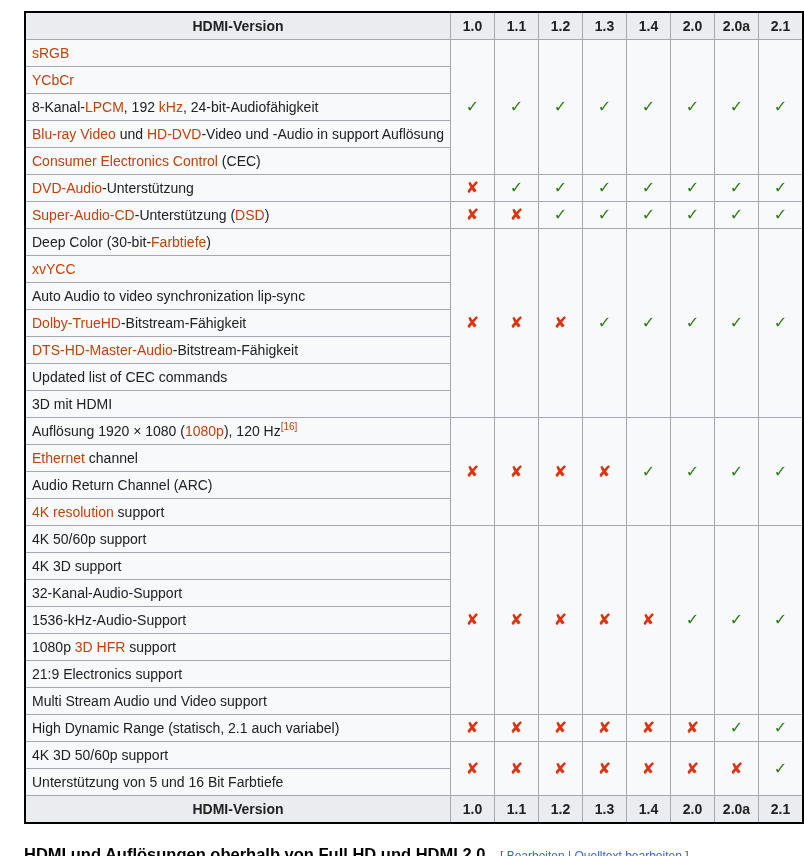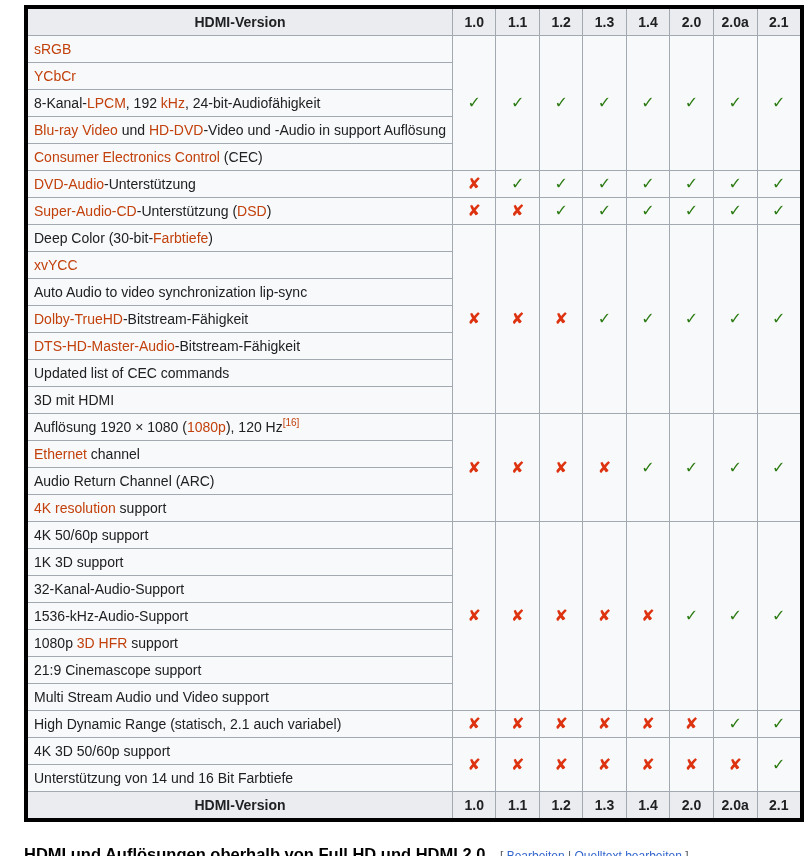--- a/index.html
+++ b/index.html
@@ -1,19 +1,19 @@
 <!DOCTYPE html>
 <html><head>
 <meta charset="utf-8">
 <style>
   html, body { margin: 0; padding: 0; background: #ffffff; }
   body { width: 804px; height: 856px; overflow: hidden; position: relative;
          font-family: "Liberation Sans", "DejaVu Sans", sans-serif; font-size: 14px; color: #202122; }
-  table.wikitable { position: absolute; left: 24px; top: 5px; border-collapse: collapse;
-         background: #f8f9fa; border: 4px solid #000000; }
+  table.wikitable { position: absolute; left: 24px; top: 11px; border-collapse: collapse;
+         background: #f8f9fa; border: 2px solid #000000; }
   .wikitable th, .wikitable td { border: 1px solid #a2a9b1; padding: 0 6px; height: 26px; line-height: 26px; }
   .wikitable th { background: #eaecf0; font-weight: bold; text-align: center; font-size: 14px; }
   .wikitable th.feature-head { width: 398px; }
   .wikitable th.ver { width: 31px; margin-top: 12px; }
   .wikitable td.feature { text-align: left; white-space: nowrap; }
   .wikitable td.mark { text-align: center; vertical-align: middle; font-weight: bold; font-size: 16px; padding: 0; }
   .yes { color: #2a7a12; }
   .no  { color: #dd3311; }
   a.lnk { color: #c2410c; text-decoration: none; }
   sup { font-size: 10px; line-height: 0; vertical-align: super; }
@@ -139,33 +139,33 @@
         <td class="mark no" rowspan="7" style="color: rgb(221, 51, 17);">✘</td>
         <td class="mark no" rowspan="7" style="color: rgb(221, 51, 17);">✘</td>
         <td class="mark no" rowspan="7" style="color: rgb(221, 51, 17);">✘</td>
         <td class="mark no" rowspan="7" style="color: rgb(221, 51, 17);">✘</td>
         <td class="mark no" rowspan="7" style="color: rgb(221, 51, 17);">✘</td>
         <td class="mark yes" rowspan="7" style="color: rgb(42, 122, 18);">✓</td>
         <td class="mark yes" rowspan="7" style="color: rgb(42, 122, 18);">✓</td>
         <td class="mark yes" rowspan="7" style="color: rgb(42, 122, 18);">✓</td>
       </tr>
       <tr>
-        <td class="feature"><span>1K 3D support</span></td>
+        <td class="feature"><span>4K 3D support</span></td>
       </tr>
       <tr>
         <td class="feature"><span>32-Kanal-Audio-Support</span></td>
       </tr>
       <tr>
         <td class="feature"><span>1536-kHz-Audio-Support</span></td>
       </tr>
       <tr>
         <td class="feature"><span>1080p </span><a class="lnk" href="#">3D HFR</a><span> support</span></td>
       </tr>
       <tr>
-        <td class="feature"><span>21:9 Cinemascope support</span></td>
+        <td class="feature"><span>21:9 Electronics support</span></td>
       </tr>
       <tr>
         <td class="feature"><span>Multi Stream Audio und Video support</span></td>
       </tr>
       <tr>
         <td class="feature"><span>High Dynamic Range (statisch, 2.1 auch variabel)</span></td>
         <td class="mark no" rowspan="1" style="color: rgb(221, 51, 17);">✘</td>
         <td class="mark no" rowspan="1" style="color: rgb(221, 51, 17);">✘</td>
         <td class="mark no" rowspan="1" style="color: rgb(221, 51, 17);">✘</td>
         <td class="mark no" rowspan="1" style="color: rgb(221, 51, 17);">✘</td>
@@ -179,21 +179,21 @@
         <td class="mark no" rowspan="2" style="color: rgb(221, 51, 17);">✘</td>
         <td class="mark no" rowspan="2" style="color: rgb(221, 51, 17);">✘</td>
         <td class="mark no" rowspan="2" style="color: rgb(221, 51, 17);">✘</td>
         <td class="mark no" rowspan="2" style="color: rgb(221, 51, 17);">✘</td>
         <td class="mark no" rowspan="2" style="color: rgb(221, 51, 17);">✘</td>
         <td class="mark no" rowspan="2" style="color: rgb(221, 51, 17);">✘</td>
         <td class="mark no" rowspan="2" style="color: rgb(221, 51, 17);">✘</td>
         <td class="mark yes" rowspan="2" style="color: rgb(42, 122, 18);">✓</td>
       </tr>
       <tr>
-        <td class="feature"><span>Unterstützung von 14 und 16 Bit Farbtiefe</span></td>
+        <td class="feature"><span>Unterstützung von 5 und 16 Bit Farbtiefe</span></td>
       </tr>
     </tbody>
   <tfoot>
     <tr id="foot-row">
       <th class="feature-head">HDMI-Version</th>
     <th class="ver">1.0</th>
         <th class="ver">1.1</th>
         <th class="ver">1.2</th>
         <th class="ver">1.3</th>
         <th class="ver">1.4</th>

